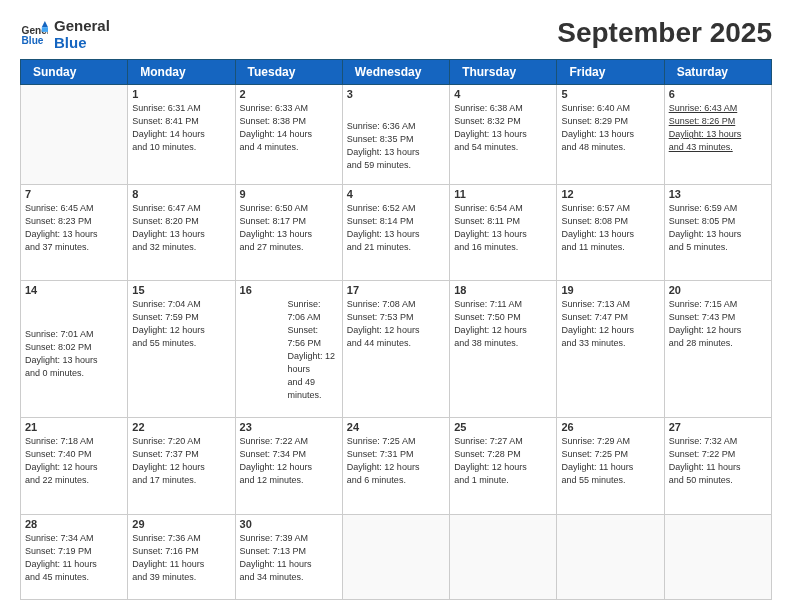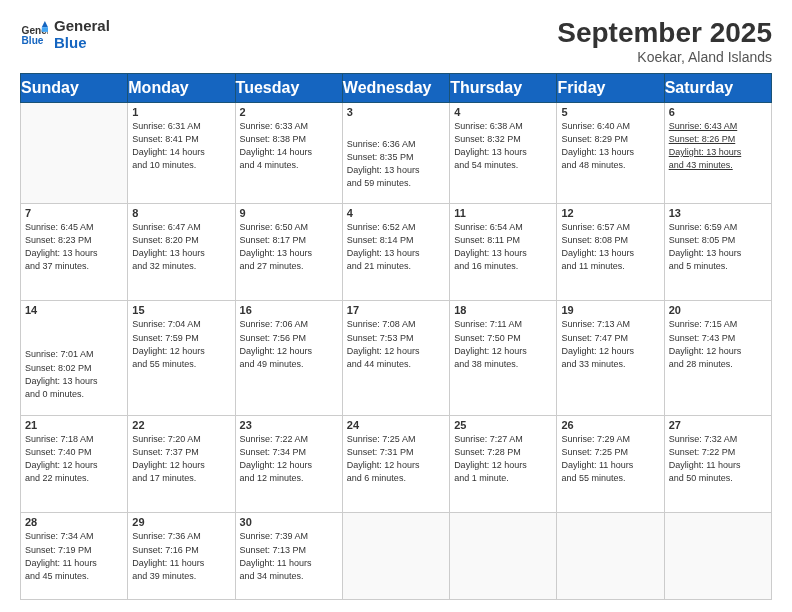--- a/index.html
+++ b/index.html
@@ -48,23 +48,23 @@
     .calendar {
       flex: 1;
       border: 1px solid #ccc;
       border-collapse: collapse;
       width: 100%;
       table-layout: fixed;
     }
     .calendar th {
       background: #1565c0;
       color: #fff;
-      font-size: 16px;
+      font-size: 12px;
       font-weight: bold;
-      padding: 5px 0;
+      padding: 5px 12px;
       text-align: left;
       border: 1px solid #1a5276;
     }
     .calendar td {
       border: 1px solid #ccc;
       vertical-align: top;
       padding: 3px 4px;
       font-size: 9.5px;
       color: #333;
       height: 88px;
@@ -95,21 +95,20 @@
         <polygon points="28,8 36,8 32,0" fill="#1565c0"></polygon>
         <polygon points="28,14 36,14 36,8 28,8" fill="#42a5f5"></polygon>
       </svg>
       <div style="display:flex;flex-direction:column;line-height:1.1;margin-left:2px">
         <span style="font-size:15px;font-weight:bold;color:#333;">General</span>
         <span style="font-size:15px;font-weight:bold;color:#1565c0;">Blue</span>
       </div>
     </div>
     <div class="title-block">
       <div class="month-title">September 2025</div>
-      <div class="subtitle">Koekar, Aland Islands</div>
     </div>
   </div>
 
   <table class="calendar">
     <thead>
       <tr>
       <th>Sunday</th>
           <th>Monday</th>
           <th>Tuesday</th>
           <th>Wednesday</th>
@@ -225,21 +224,21 @@
           </td>
           <td>
             <span class="day-num">15</span>
             <div class="day-info" style="white-space: pre-line;">Sunrise: 7:04 AM
 Sunset: 7:59 PM
 Daylight: 12 hours
 and 55 minutes.</div>
           </td>
           <td>
             <span class="day-num">16</span>
-            <div class="day-info" style="white-space: pre-line;">Sunrise: 7:06 AM
+            <div class="day-info" style="white-space: pre-line; margin-left: 48px;">Sunrise: 7:06 AM
 Sunset: 7:56 PM
 Daylight: 12 hours
 and 49 minutes.</div>
           </td>
           <td>
             <span class="day-num">17</span>
             <div class="day-info" style="white-space: pre-line;">Sunrise: 7:08 AM
 Sunset: 7:53 PM
 Daylight: 12 hours
 and 44 minutes.</div>

